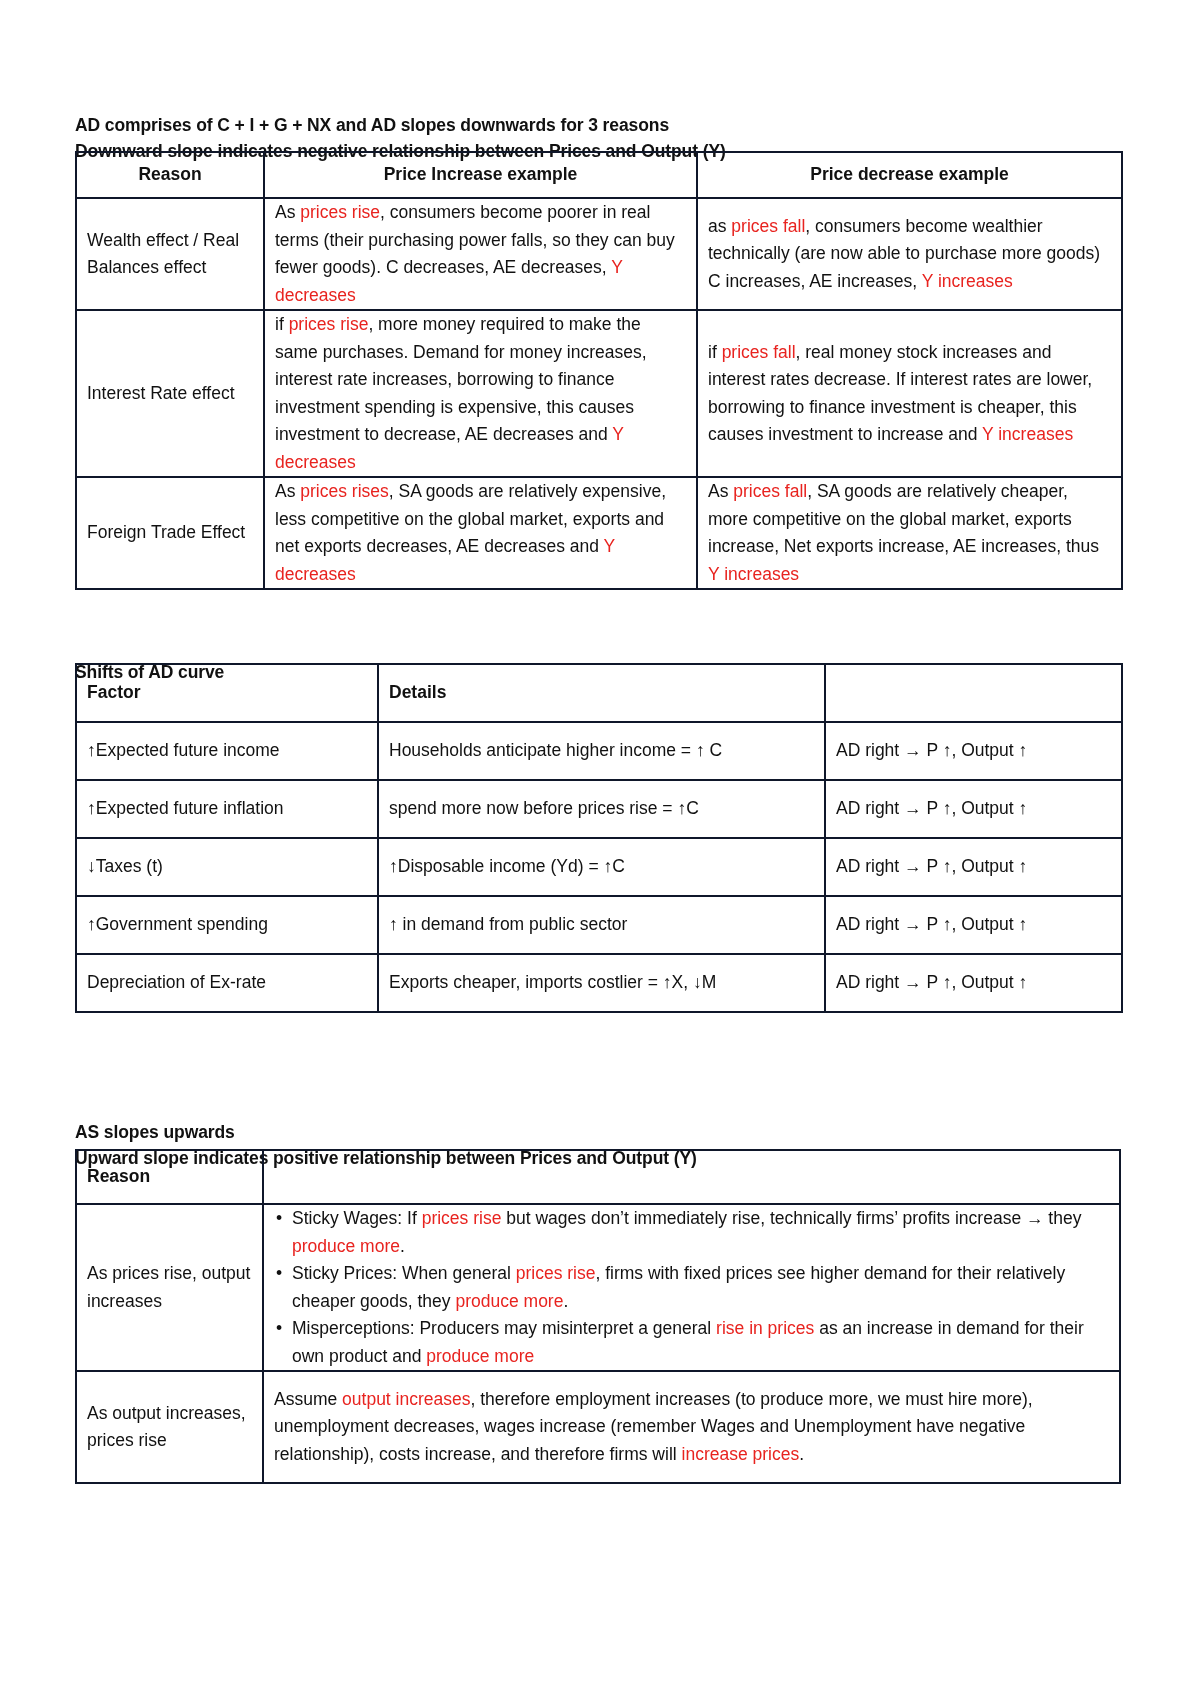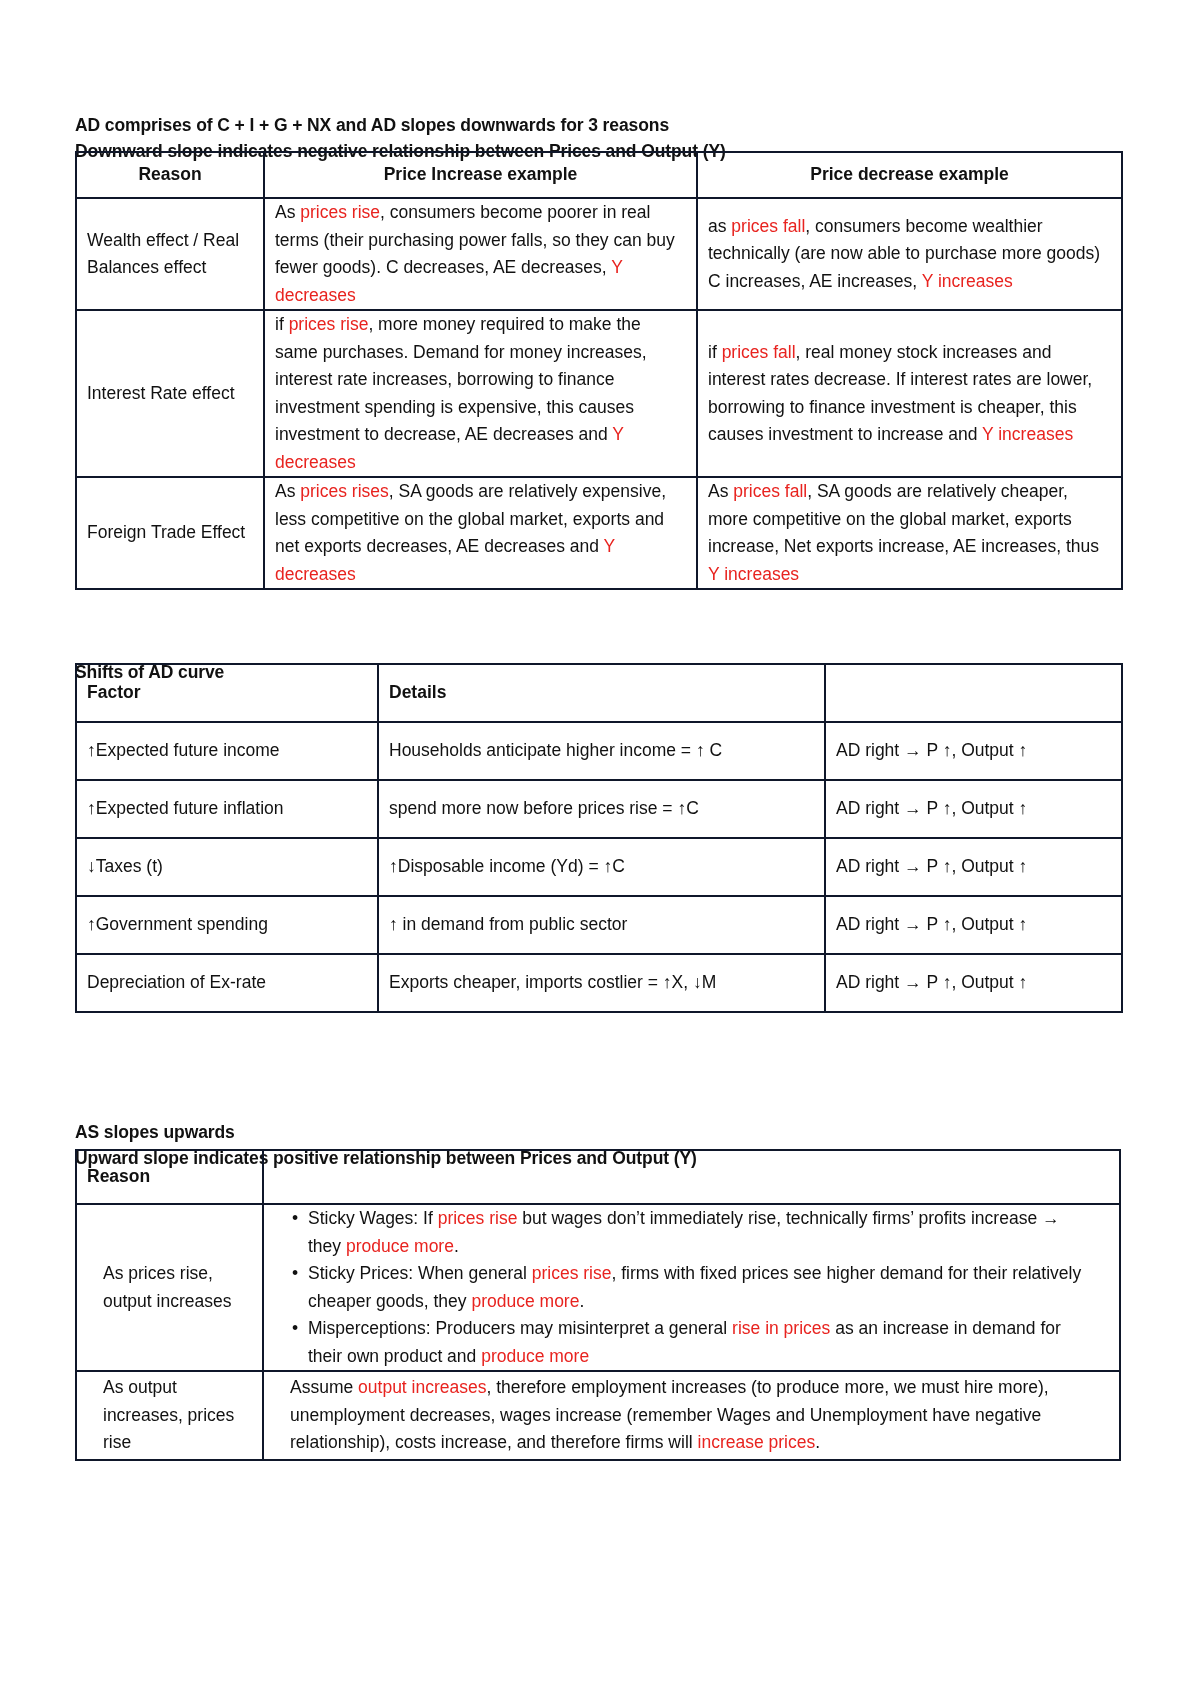--- a/index.html
+++ b/index.html
@@ -27,21 +27,21 @@
 
   #t1 { left: 75px; top: 151px; width: 1046px; }
   #t1 th { height: 44px; text-align: center; }
   #t1 td { padding: 0 10px; }
 
   #t2 { left: 75px; top: 663px; width: 1046px; }
   #t2 th, #t2 td { height: 40px; padding: 8px 10px; }
 
   #t3 { left: 75px; top: 1149px; width: 1044px; }
   #t3 th { height: 52px; }
-  #t3 td { padding: 0 26px; }
+  #t3 td { padding: 0 10px; }
 </style>
 </head>
 <body>
 
 <div class="heading" style="top:64px;">AD comprises of C + I + G + NX and AD slopes downwards for 3 reasons</div>
 <div class="heading" style="top:90px;">Downward slope indicates negative relationship between Prices and Output (Y)</div>
 
 <table id="t1">
   <colgroup>
       <col style="width:188px">
@@ -130,18 +130,18 @@
   <tr style="height:167px">
     <td>As prices rise, output increases</td>
     <td>
       <ul>
         <li><span>Sticky Wages: If </span><span class="red">prices rise</span><span> but wages don’t immediately rise, technically firms’ profits increase → they </span><span class="red">produce more</span><span>.</span></li>
         <li><span>Sticky Prices: When general </span><span class="red">prices rise</span><span>, firms with fixed prices see higher demand for their relatively cheaper goods, they </span><span class="red">produce more</span><span>.</span></li>
         <li><span>Misperceptions: Producers may misinterpret a general </span><span class="red">rise in prices</span><span> as an increase in demand for their own product and </span><span class="red">produce more</span><span></span></li>
       </ul>
     </td>
   </tr>
-  <tr style="height:89px">
+  <tr style="height:112px">
     <td>As output increases, prices rise</td>
     <td><span>Assume </span><span class="red">output increases</span><span>, therefore employment increases (to produce more, we must hire more), unemployment decreases, wages increase (remember Wages and Unemployment have negative relationship), costs increase, and therefore firms will </span><span class="red">increase prices</span><span>.</span></td>
   </tr>
 </tbody>
   </table>
 
 </body></html>

